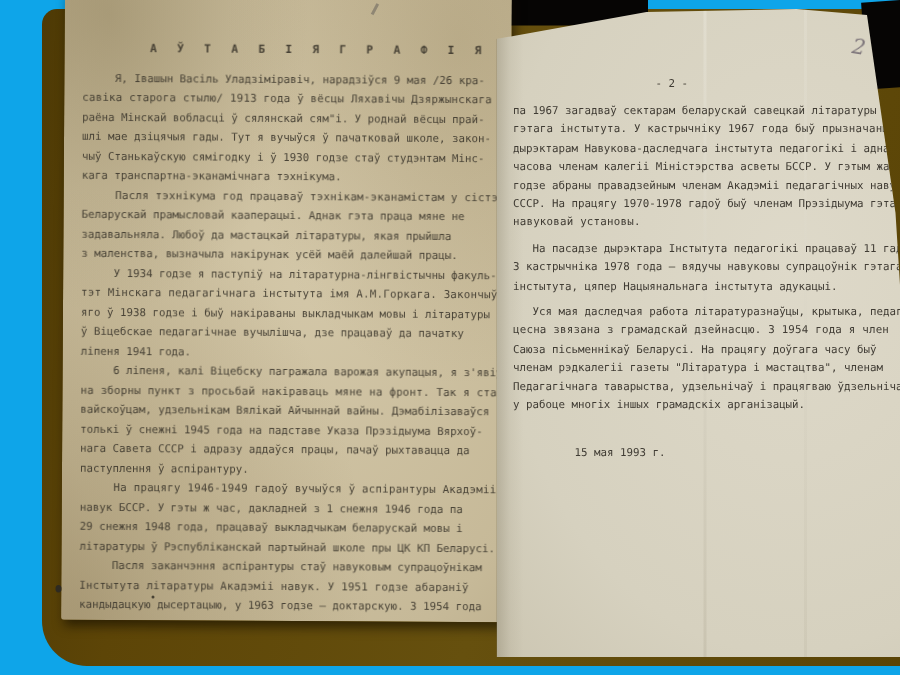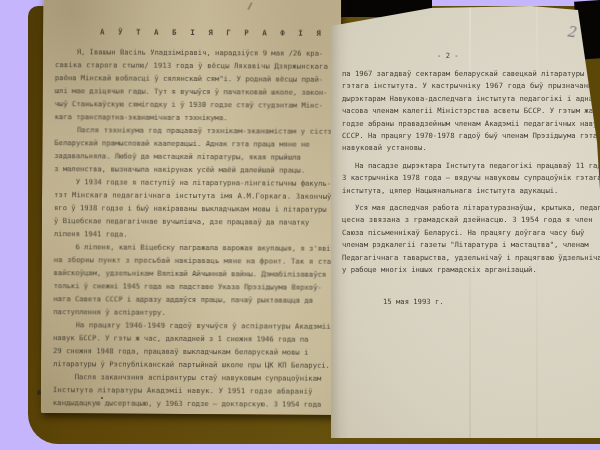--- a/index.html
+++ b/index.html
@@ -1,16 +1,16 @@
 <!DOCTYPE html>
 <html><head>
 <meta charset="utf-8">
 <style>
   html,body{margin:0;padding:0;background:#000;}
-  #app{position:relative;width:600px;height:450px;overflow:hidden;background:#c4b5fd;
+  #app{position:relative;width:600px;height:450px;overflow:hidden;background:#0ea5e9;
        font-family:"DejaVu Sans Mono","Liberation Mono",monospace;}
   
   .mat{position:absolute;left:28px;top:6px;width:572px;height:438px;z-index:1;
        background:linear-gradient(100deg,#4e3a05 0%,#5d4507 18%,#66500e 55%,#5a4406 100%);
        border-radius:10px 0 0 30px;}
   .black-gap-top{position:absolute;left:328px;top:0;width:104px;height:17px;background:#060504;z-index:2;}
   .black-corner-tr{position:absolute;left:574px;top:0;width:26px;height:58px;background:#060504;z-index:2;
        transform:rotate(-4deg);transform-origin:top right;}
   
   .page-left{position:absolute;left:42px;top:-6px;width:298px;height:420px;z-index:3;

